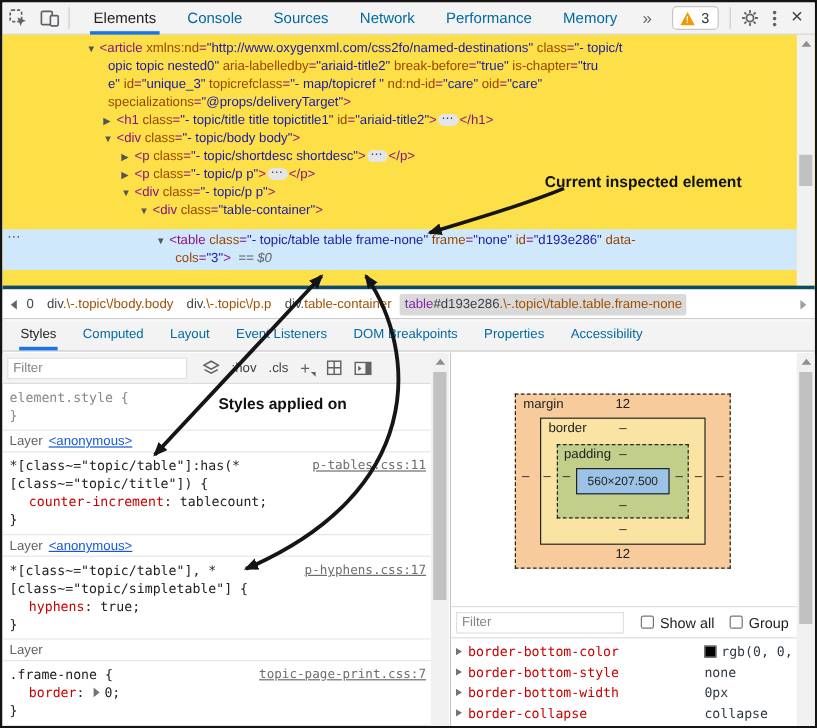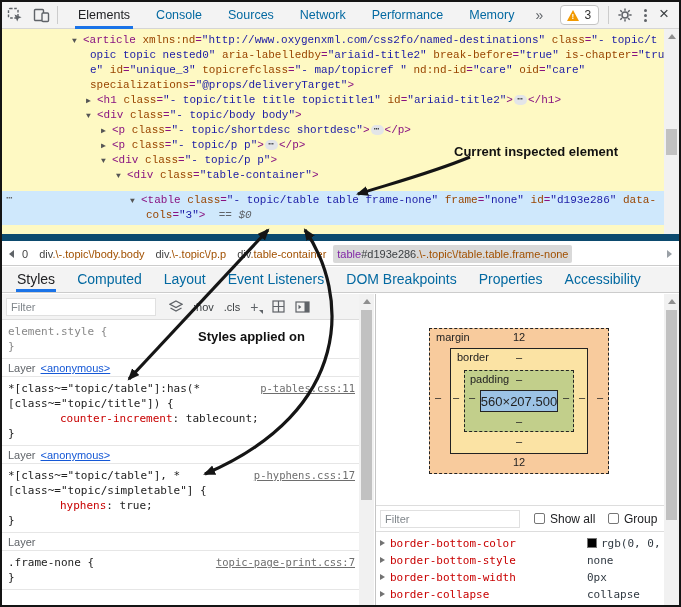--- a/index.html
+++ b/index.html
@@ -25,22 +25,22 @@
      border-right:6px solid transparent; border-bottom:11px solid #f29900; position:relative; }
   .warn-tri::after { content:"!"; position:absolute; left:-2px; top:2px; color:#fff;
      font-size:8px; font-weight:bold; }
   .warn-count { font-size:12px; color:#333; }
   .menu-dots { display:flex; flex-direction:column; gap:2px; padding:0 6px; }
   .menu-dots i { width:3px; height:3px; border-radius:50%; background:#5f6368; }
   .close-x { font-size:17px; color:#3c4043; padding:0 10px 2px 6px; }
 
   
   .dom-pane { position:absolute; left:0; top:27px; right:0; height:212px; overflow:hidden;
-     font-family:Liberation Mono, monospace; font-size:11px; line-height:15px;
-     border-bottom:7px solid #0c4a6e; background:#fef9c3; }
+     font-family:Liberation Sans, sans-serif; font-size:11px; line-height:15px;
+     border-bottom:3px solid #0c4a6e; background:#fde047; }
   .dom-lines { padding-top:4px; }
   .dom-line { height:15px; white-space:pre; overflow:hidden; }
   .tree-arrow { display:inline-block; width:11px; color:#555; font-size:8px; }
   .tk-p, .tk-t { color:#881280; }
   .tk-a { color:#994500; }
   .tk-s { color:#1a1aa6; }
   .tk-w { color:#202124; }
   .tk-n { color:#5f6368; font-style:italic; }
   .tk-b { display:inline-block; background:#e3e5e8; color:#3c4043; border-radius:7px;
      padding:0 3px; font-size:10px; line-height:10px; letter-spacing:1px; vertical-align:1px; margin:0 1px; }
@@ -65,21 +65,21 @@
   .crumb { padding:3px 4px; margin-right:3px; white-space:nowrap; border-radius:2px; }
   .crumb.sel { background:#d9d9d9; }
   .ck-nd { color:#444; }
   .ck-cl { color:#a15000;margin-top:24px; }
   .ck-tg { color:#8126a6; }
   .ck-idt { color:#3c4043; }
 
   
   .panel-tabs { position:absolute; left:0; top:265px; right:0; height:26px; background:#f3f3f3;
      border-bottom:1px solid #ccc; display:flex; padding-left:4px; }
-  .panel-tabs .tab { line-height:25px; padding:0 11px; font-size:14px; }
+  .panel-tabs .tab { line-height:25px; padding:0 11px; font-size:11px; }
 
   
   .styles-pane { position:absolute; left:0; top:292px; width:357px; bottom:0; background:#fff;
      overflow:hidden; }
   .styles-scroll { left:357px; top:292px; bottom:0; }
   .vdivider { position:absolute; left:373px; top:292px; bottom:0; width:1px; background:#c5c5c5; }
   .right-pane { position:absolute; left:374px; right:0; top:292px; bottom:0; background:#fff;
      overflow:hidden; }
 
   
@@ -97,32 +97,32 @@
   .styles-sections { font-family:"DejaVu Sans Mono", monospace; font-size:11px; line-height:15px; }
   .layer-header { height:18px; border-bottom:1px solid #e6e6e6; padding:2px 6px;
      font-family:"Liberation Sans", sans-serif; font-size:11px; color:#5f6368; }
   .layer-link { color:#1558d6; text-decoration:underline; margin-left:5px; }
   .rule { position:relative; padding:4px 0 4px 6px; border-bottom:1px solid #e6e6e6; color:#222; }
   .rule.es .sel-text, .rule.es .rule-close { color:#888; }
   .sel-line { position:relative; white-space:pre; }
   .source-link { position:absolute; right:4px; top:0; color:#6e6e6e; text-decoration:underline;
      font-size:10.5px; }
   .prop { padding-left:16px; white-space:pre; }
-  .pname { color:#c80000;margin-left:36px; }
+  .pname { color:#c80000; }
   .pexpand { display:inline-block; width:0; height:0; border-top:4px solid transparent;
      border-bottom:4px solid transparent; border-left:5px solid #727272; margin:0 4px 0 1px; }
 
   
   .anno-svg { position:absolute; inset:0; z-index:40; pointer-events:none; }
   .anno-label { position:absolute; z-index:41; font-size:13px; font-weight:600; color:#111;
      line-height:17px; pointer-events:none; }
 
   
   .box-model-area { position:relative; height:212px; border-bottom:1px solid #ddd; overflow:hidden; }
-  .bm { position:absolute; font-size:13px; color:#222; }
+  .bm { position:absolute; font-size:10px; color:#222; }
   .bm-margin  { left:53px; top:34px; width:180px; height:146px; background:#f8cb9d;
      border:1px dashed #222; }
   .bm-border  { left:74px; top:54px; width:138px; height:106px; background:#fbe3a4;
      border:1px solid #222; }
   .bm-padding { left:88px; top:76px; width:110px; height:62px; background:#c2cf8b;
      border:1px dashed #222; }
   .bm-content { left:104px; top:96px; width:78px; height:22px; background:#9cc3e5;
      border:1px solid #222; display:flex; align-items:center; justify-content:center; }
   .bm-label { position:absolute; font-size:11px; color:#222; }
   .bm-val { position:absolute; font-size:11px; color:#222; width:30px; text-align:center;
@@ -285,20 +285,21 @@
         <div class="layer-header"><span class="layer-label">Layer</span><span class="layer-link">&lt;anonymous&gt;</span></div>
         <div class="rule">
           <div class="sel-line"><span class="sel-text">*[class~="topic/table"], *</span><span class="source-link">p-hyphens.css:17</span></div>
           <div class="sel-line"><span class="sel-text">[class~="topic/simpletable"] {</span></div>
           <div class="prop"><span class="pname">hyphens</span>: <span class="pval">true</span>;</div>
           <div class="rule-close">}</div>
         </div>
         <div class="layer-header"><span class="layer-label">Layer</span></div>
         <div class="rule">
           <div class="sel-line"><span class="sel-text">.frame-none {</span><span class="source-link">topic-page-print.css:7</span></div>
+          <div class="prop"><span class="pname">border</span>: <span class="pexpand"></span><span class="pval">0</span>;</div>
           <div class="rule-close">}</div>
         </div>
       </div>
   </div>
   <div class="sbar styles-scroll" style="position:absolute;">
     <span class="sb-up"></span>
     <div class="sb-thumb" style="top:16px; height:190px;"></div>
   </div>
   <div class="vdivider"></div>
 
@@ -359,17 +360,17 @@
       </marker>
       <marker id="ahs" markerUnits="userSpaceOnUse" markerWidth="14" markerHeight="12" refX="10" refY="5" orient="auto-start-reverse">
         <path d="M0 0 L12 5 L0 10 Z" fill="#151515"></path>
       </marker>
     </defs>
     <path d="M 468 155 C 432 170, 398 179, 356 192" fill="none" stroke="#151515" stroke-width="3" marker-end="url(#ah)"></path>
     <path d="M 266 228 L 127 377" fill="none" stroke="#151515" stroke-width="3.2" marker-start="url(#ahs)" marker-end="url(#ah)"></path>
     <path d="M 303 228 C 347 292, 352 408, 203 472" fill="none" stroke="#151515" stroke-width="3.2" marker-start="url(#ahs)" marker-end="url(#ah)"></path>
   </svg>
   <div class="anno-label" style="left:452px; top:141px;">Current inspected element</div>
-  <div class="anno-label" style="left:196px; top:326px;">
+  <div class="anno-label" style="left:180px; top:326px;">
     <div>Styles applied on</div>
   </div>
 
 </div>
 
 </body></html>

